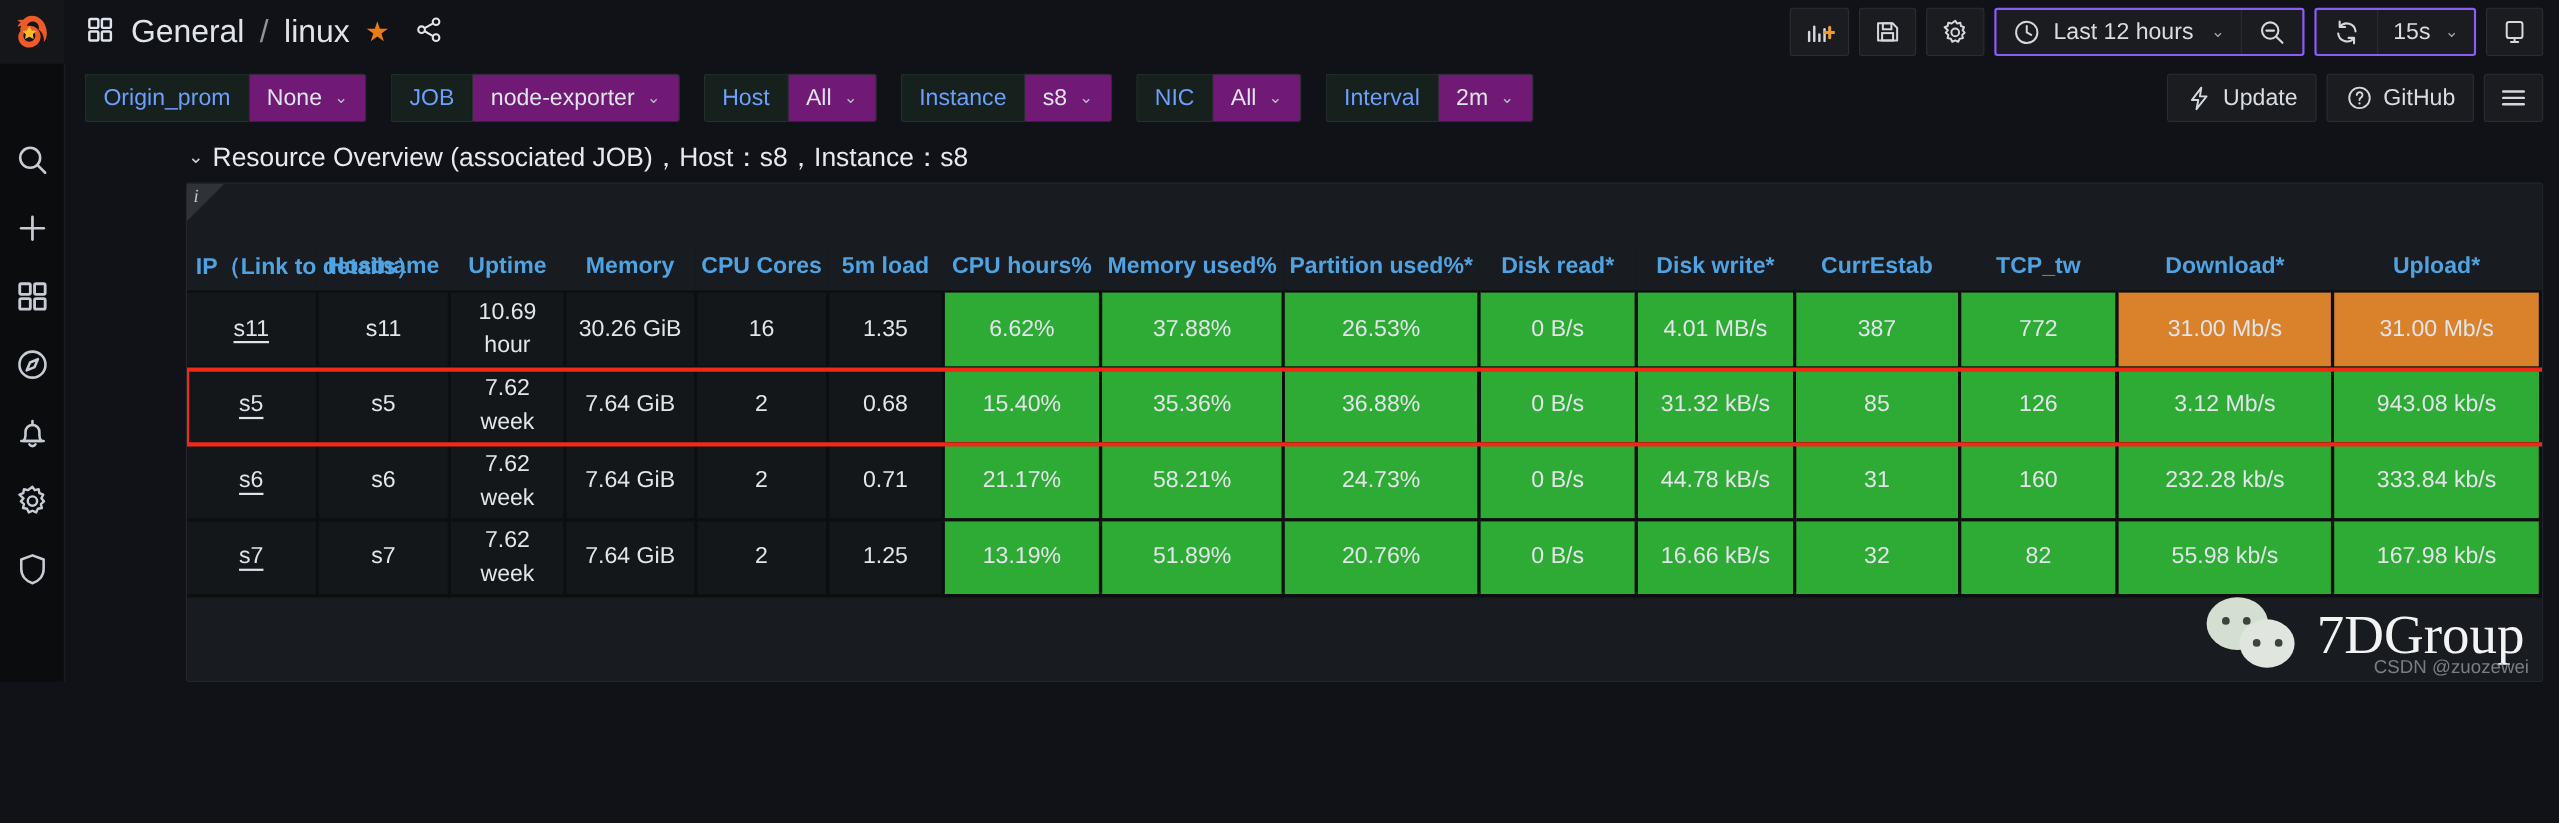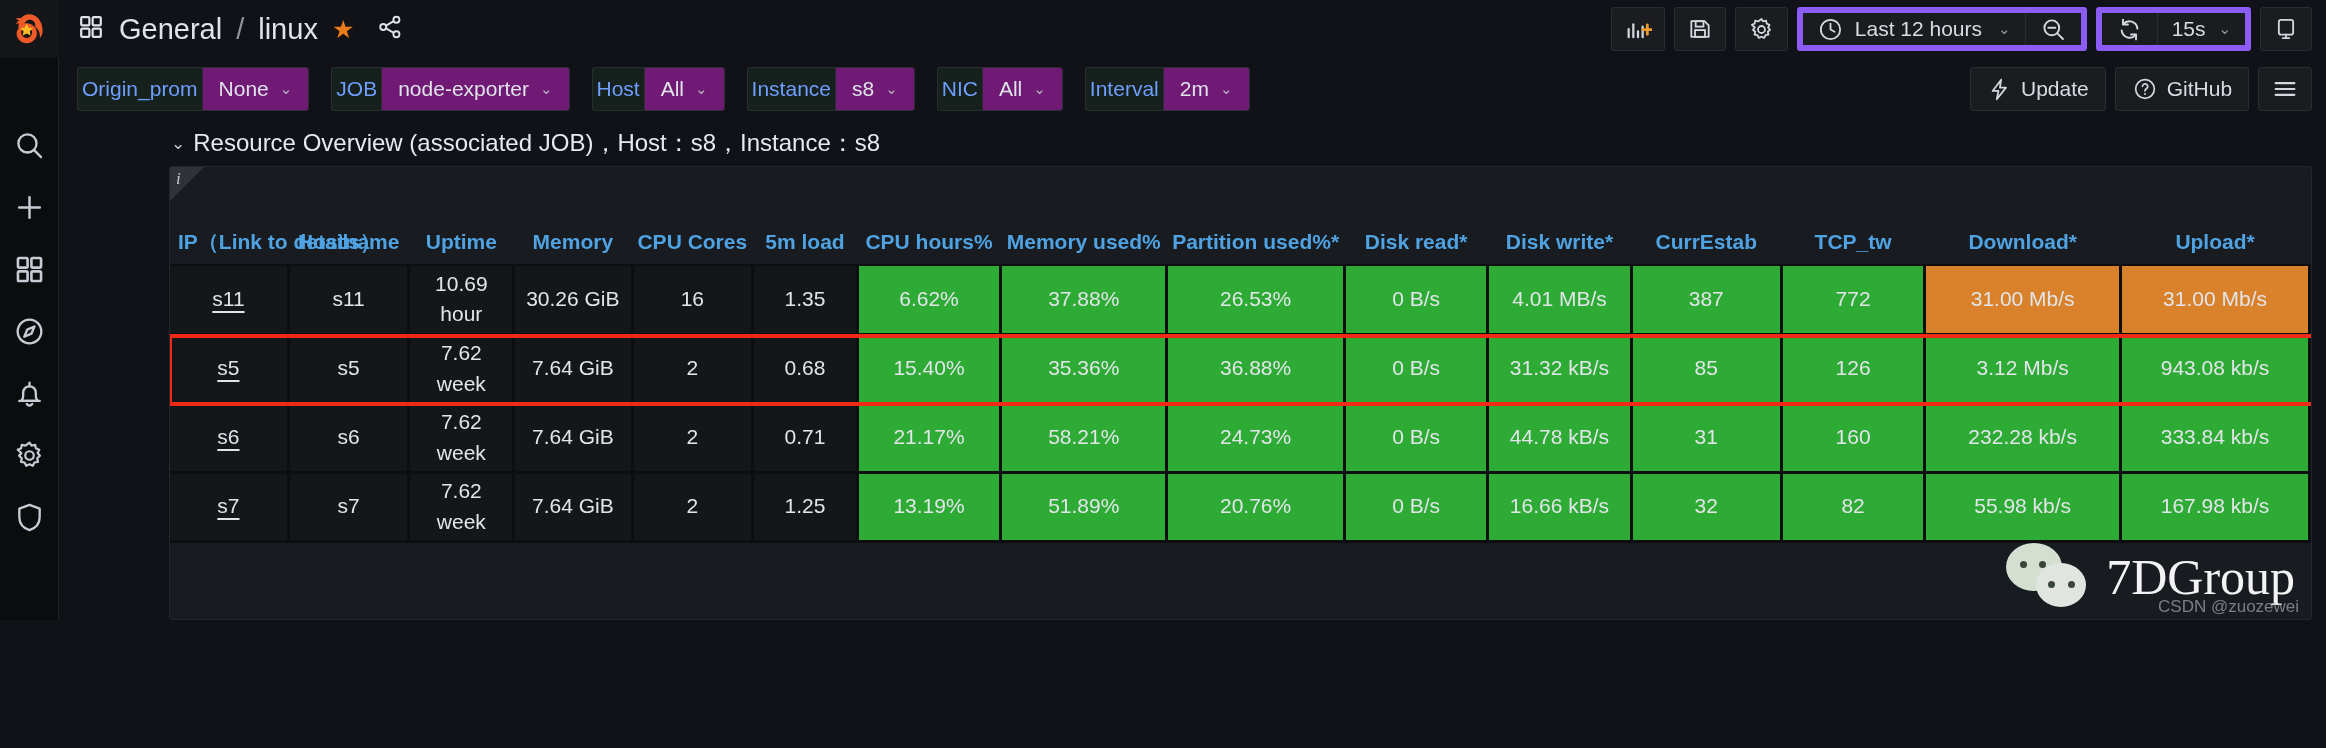--- a/index.html
+++ b/index.html
@@ -51,35 +51,35 @@
   .tb-group { display: flex; align-items: center; gap: 9px; }
   .tb-btn {
     height: 44px; min-width: 50px;
     background: #1b1c20; border: 1px solid #2a2d33; border-radius: 3px;
     display: flex; align-items: center; justify-content: center;
     color: #d3d7de; gap: 9px; padding: 0 12px;
   }
   .tb-btn.wide { padding: 0 16px; }
   .tb-label { font-size: 21px; color: #d8dce3; white-space: nowrap; }
   .tb-caret { font-size: 15px; color: #9aa0a8; }
-  .tb-split { display: flex; align-items: center; border: 6px solid #8b5cf6; border-radius: 3px; background: #1b1c20; height: 44px; }
+  .tb-split { display: flex; align-items: center; border: 2px solid #8b5cf6; border-radius: 3px; background: #1b1c20; height: 44px; }
   .tb-split > div { display: flex; align-items: center; justify-content: center; height: 100%; padding: 0 14px; }
   .tb-split .divider { width: 1px; padding: 0; height: 100%; background: #2a2d33; }
 
   
   .varbar {
     height: 62px; flex: 0 0 62px;
     display: flex; align-items: center; gap: 0;
     padding: 0 14px 0 18px;
   }
   .varpair { display: flex; align-items: stretch; height: 44px; margin-right: 22px; }
   .varlabel {
     background: #16201c; border: 1px solid #25312c; border-right: none;
     border-radius: 3px 0 0 3px;
-    display: flex; align-items: center; padding: 0 4px;
+    display: flex; align-items: center; padding: 0 16px;
     color: #6e9fff; font-size: 21px; white-space: nowrap;
   }
   .varvalue {
     background: #701a75; border: 1px solid #2a2d33;
     border-radius: 0 3px 3px 0;
     display: flex; align-items: center; gap: 11px; padding: 0 16px;
     color: #dfe3ea; font-size: 21px; white-space: nowrap;
   }
   .varvalue .tb-caret { color: #b6bbc3; }
   .varbar-spacer { flex: 1 1 auto; }

